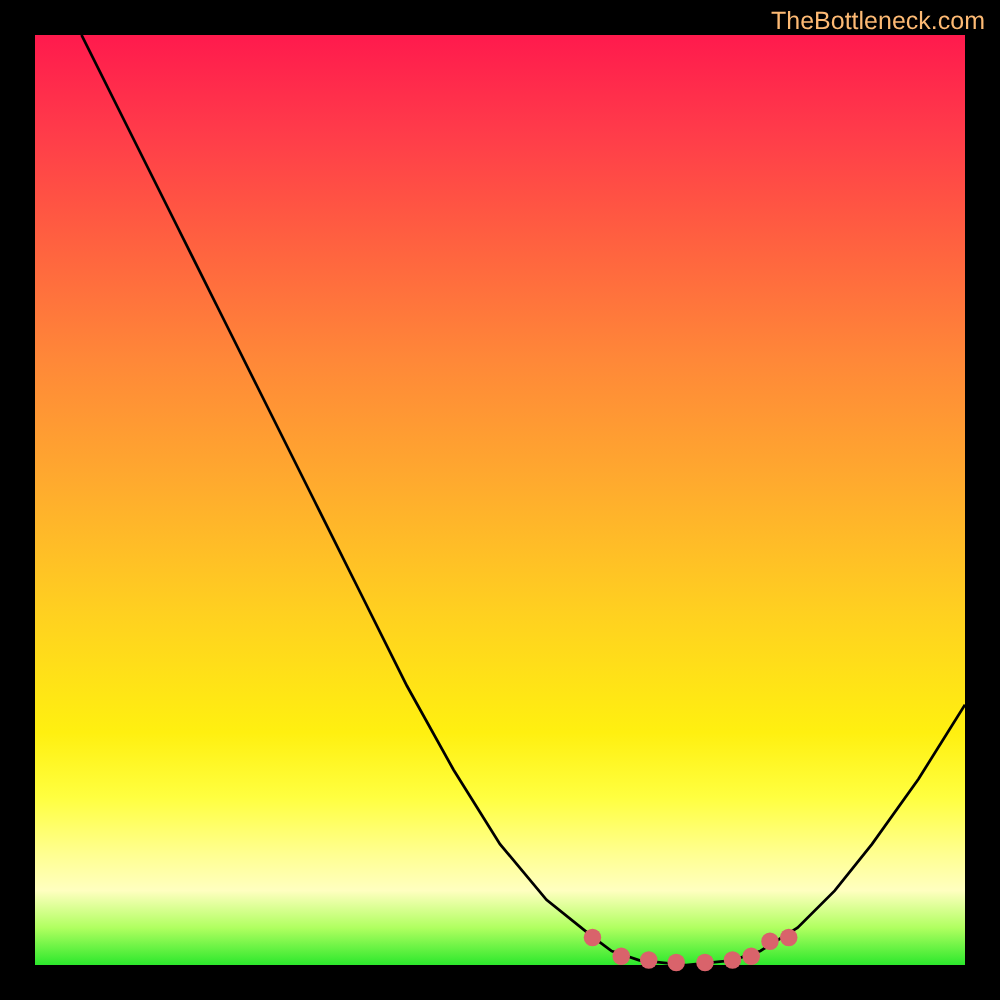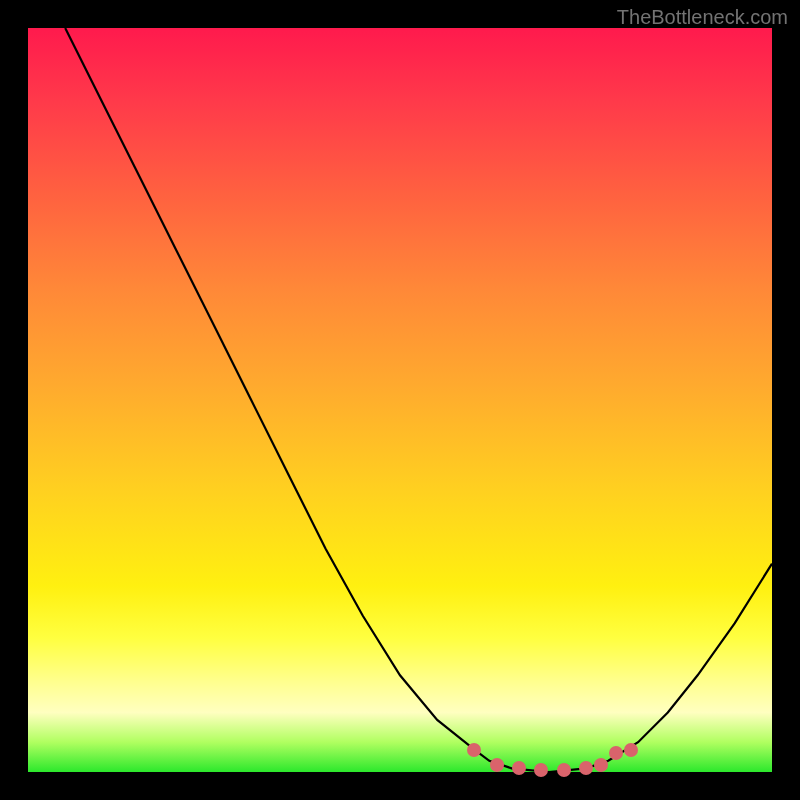--- a/index.html
+++ b/index.html
@@ -7,21 +7,21 @@
     width: 800px;
     height: 800px;
     background: #000;
     position: relative;
     font-family: Arial, sans-serif;
   }
   .watermark {
     position: absolute;
     top: 6px;
     right: 12px;
-    color: #737373;
+    color: #fdba74;
     font-size: 20px;
     font-weight: 500;
     z-index: 10;
   }
   .chart-area {
     position: absolute;
     top: 28px;
     left: 28px;
     width: 744px;
     height: 744px;

